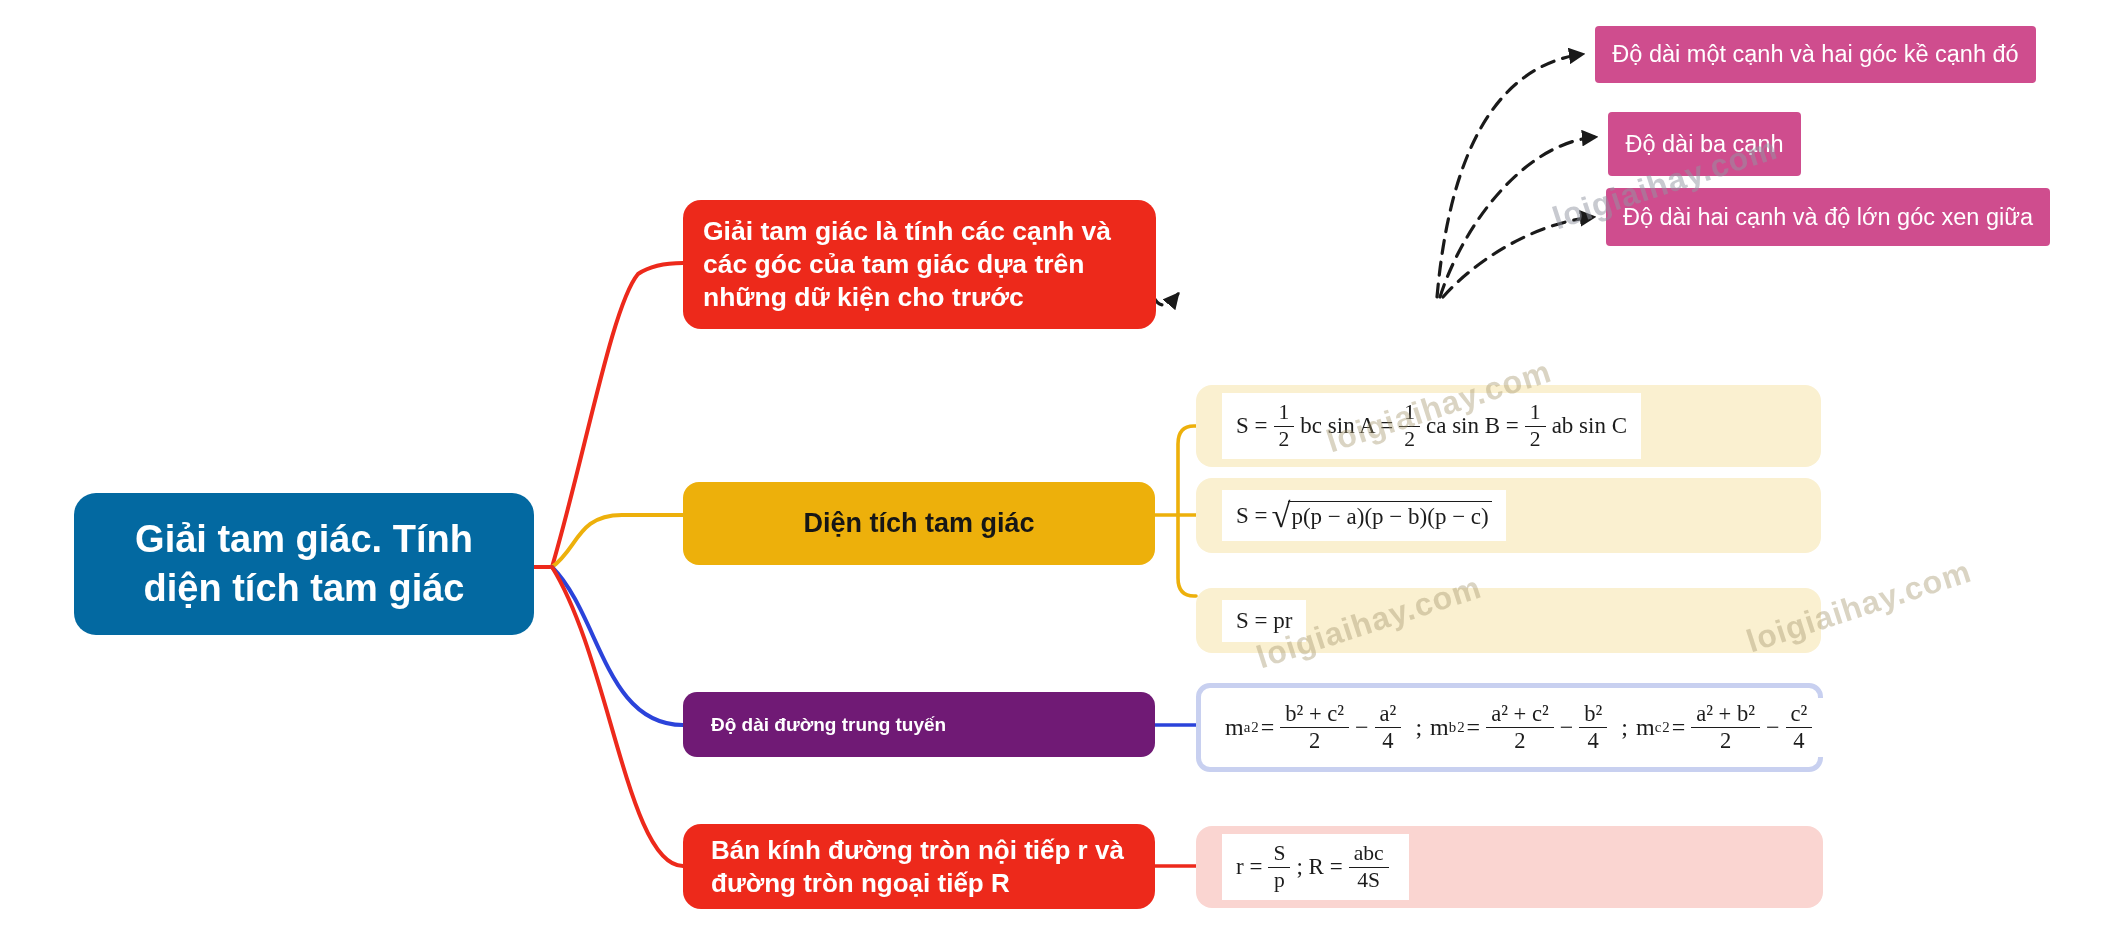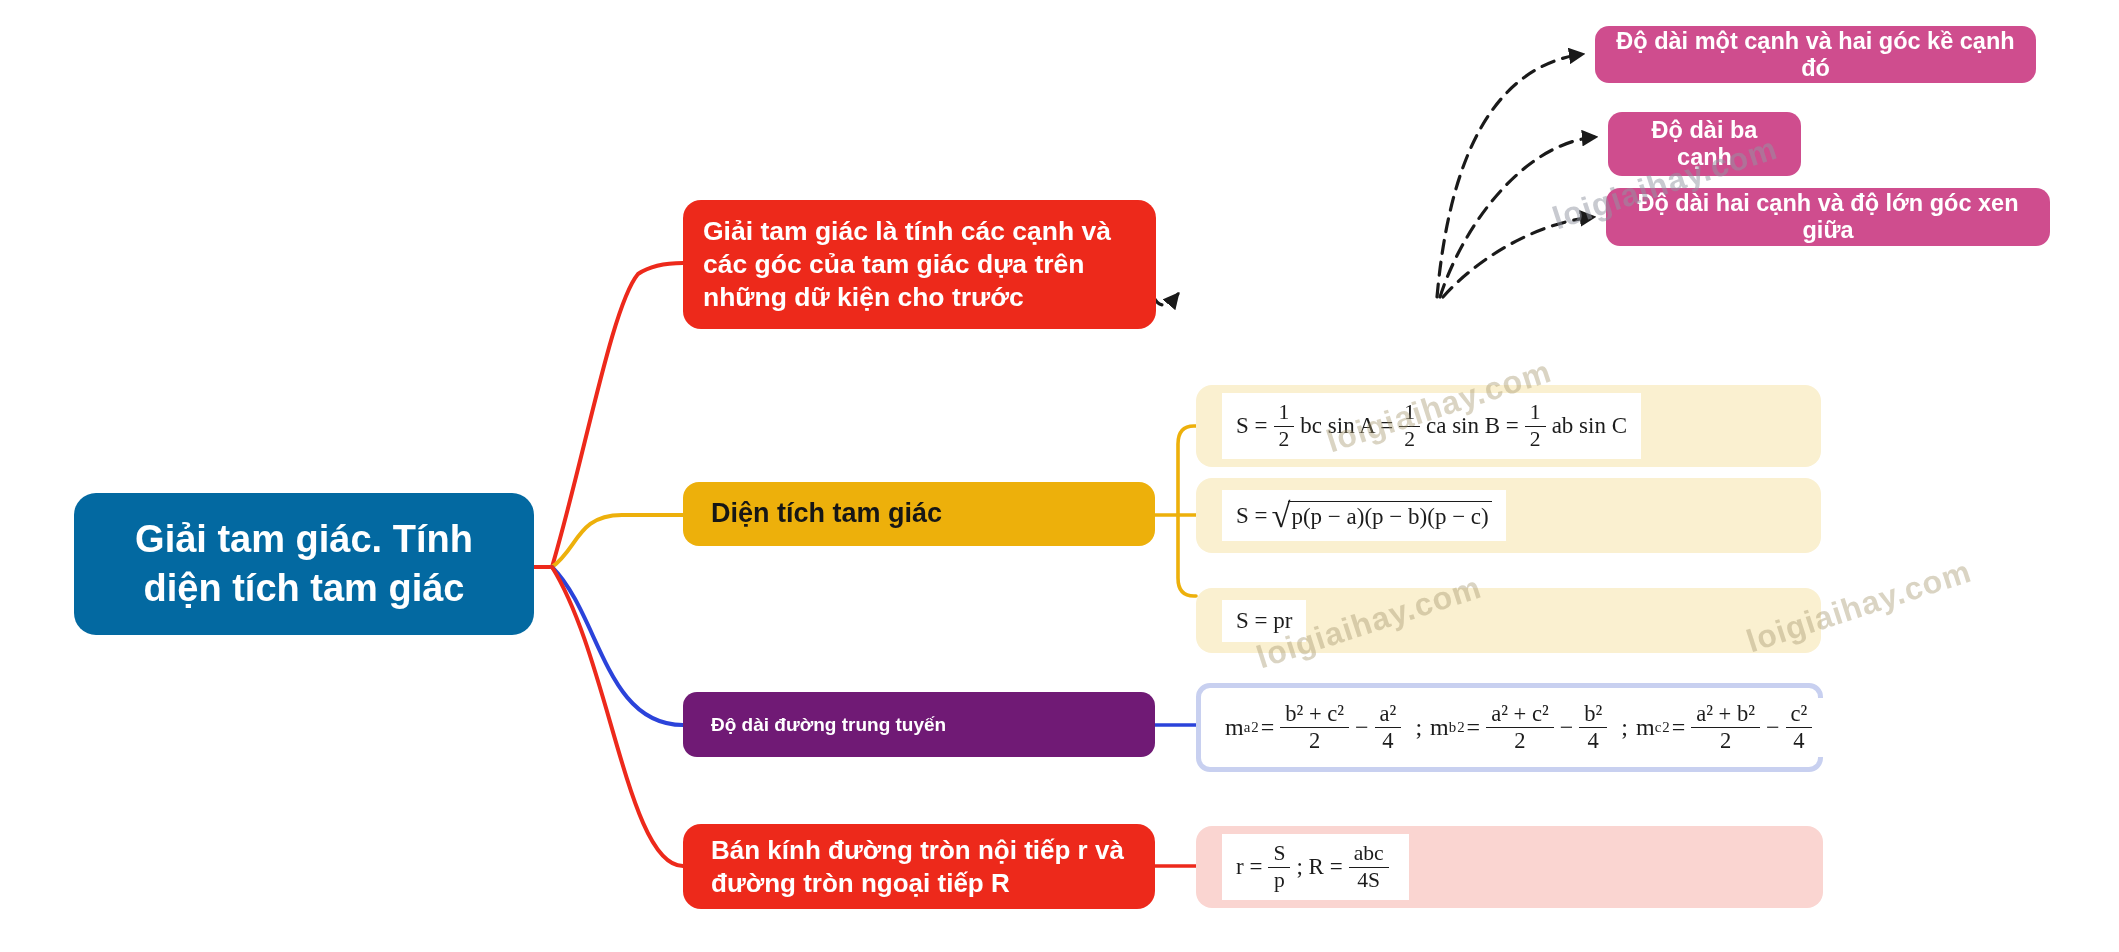--- a/index.html
+++ b/index.html
@@ -26,39 +26,39 @@
     padding:0 18px;
   }
   
   .branch{
     border-radius:18px;color:#ffffff;font-weight:bold;
     padding:0 28px;line-height:1.25;
   }
   .red{background:#ED291B;}
   .solve{left:683px;top:200px;width:473px;height:129px;font-size:26.5px;padding-left:20px;}
   .area-node{
-    left:683px;top:482px;width:472px;height:64px;
-    background:#EDB00B;color:#161616;font-size:27px;border-radius:16px;
+    left:683px;top:482px;width:472px;height:83px;
+    background:#EDB00B;color:#161616;font-size:27px;border-radius:16px;justify-content:center;
   }
   .median-node{
     left:683px;top:692px;width:472px;height:65px;
     background:#701a75;font-size:19px;border-radius:14px;
   }
   .radius-node{left:683px;top:824px;width:472px;height:85px;font-size:26px;}
   
   .determined{
     left:1186px;top:299px;width:474px;height:57px;
     background:#FBB1D8;border-radius:14px;
     color:#2b2b2b;font-size:24px;font-weight:normal;
     justify-content:center;text-align:center;
   }
   
   .case{
-    background:#CF4D8E;border-radius:14px;color:#ffffff;
-    font-size:23.5px;font-weight:bold;justify-content:center;text-align:center;
+    background:#CF4D8E;border-radius:4px;color:#ffffff;
+    font-size:23.5px;font-weight:normal;justify-content:center;text-align:center;
     padding:0 16px;
   }
   .case1{left:1595px;top:26px;width:441px;height:57px;}
   .case2{left:1608px;top:112px;width:193px;height:64px;}
   .case3{left:1606px;top:188px;width:444px;height:58px;}
   
   .fbox{border-radius:16px;padding-left:26px;}
   .cream{background:#FAF0D0;}
   .salmon{background:#FAD5D1;}
   .f1{left:1196px;top:385px;width:625px;height:82px;}

